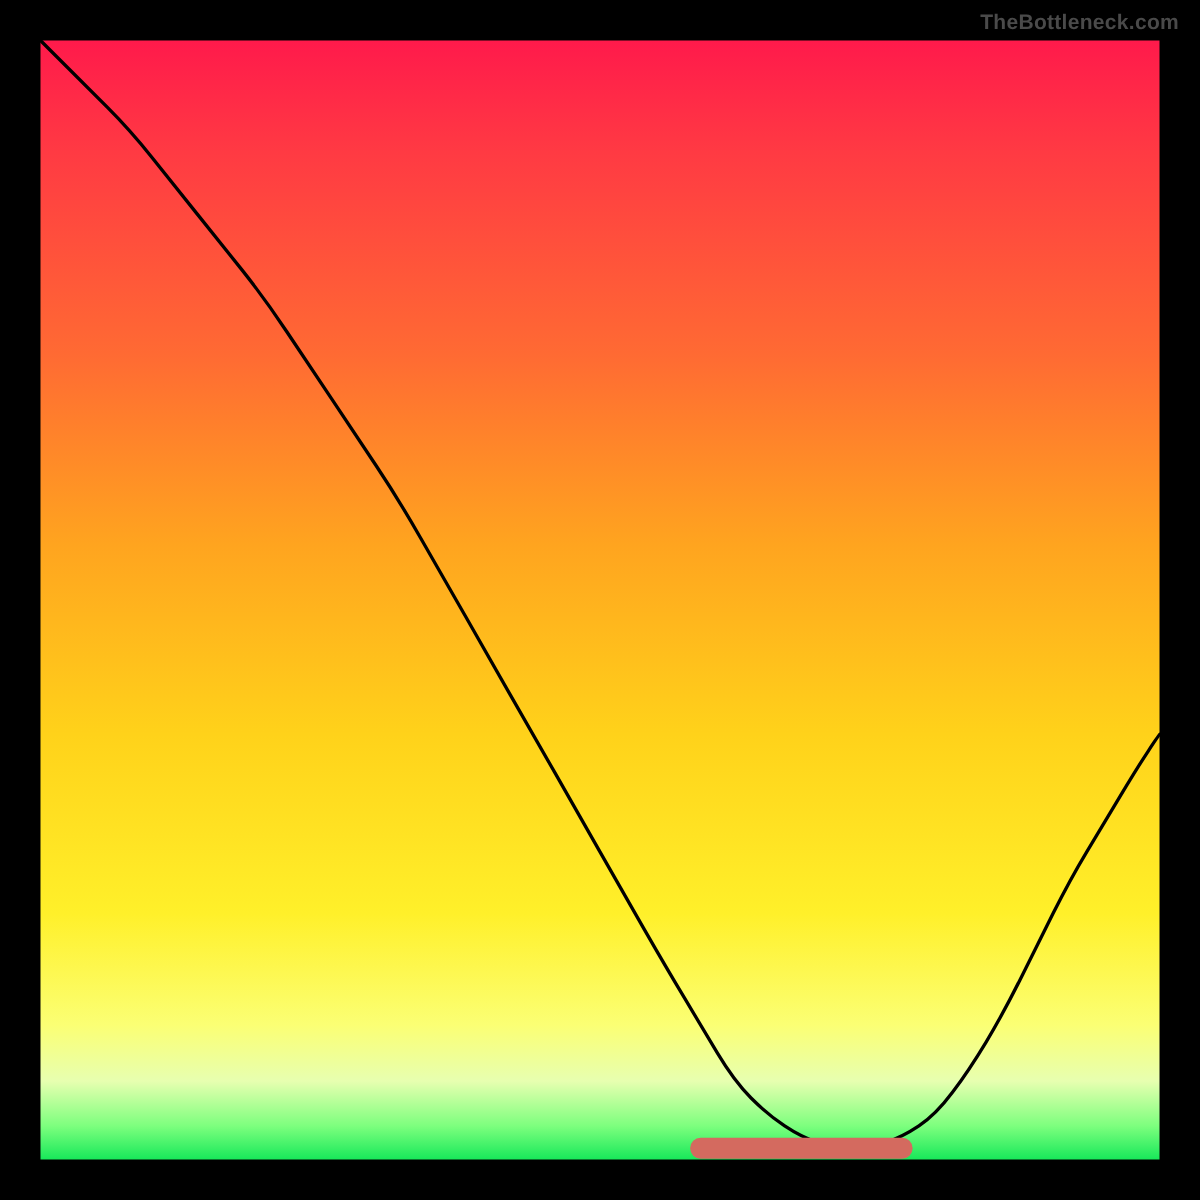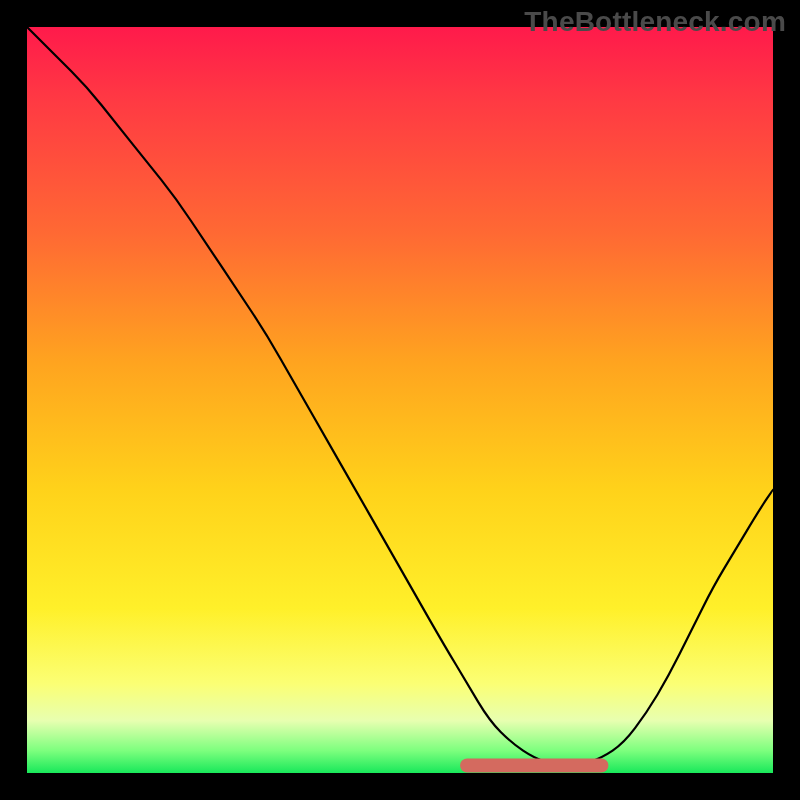--- a/index.html
+++ b/index.html
@@ -15,21 +15,21 @@
     position: relative;
     width: 800px;
     height: 800px;
     background: #000;
   }
   .watermark {
     position: absolute;
     top: 6px;
     right: 14px;
     color: #4a4a4a;
-    font-size: 28px;
+    font-size: 14px;
     font-weight: bold;
     letter-spacing: 0.2px;
     z-index: 10;
   }
   .plot {
     position: absolute;
     left: 27px;
     top: 27px;
     width: 746px;
     height: 746px;

